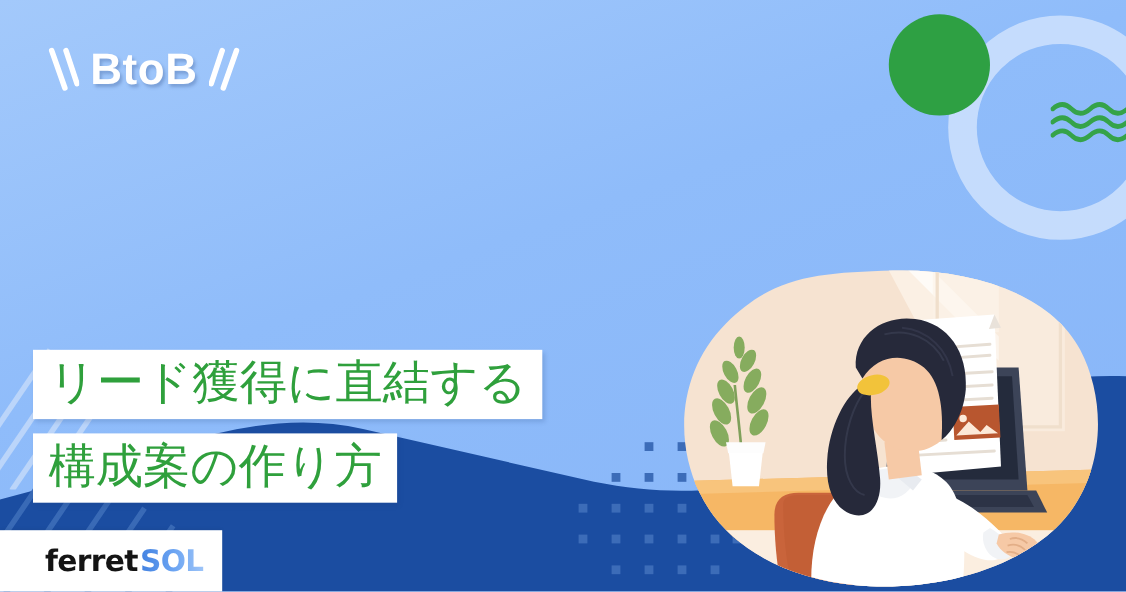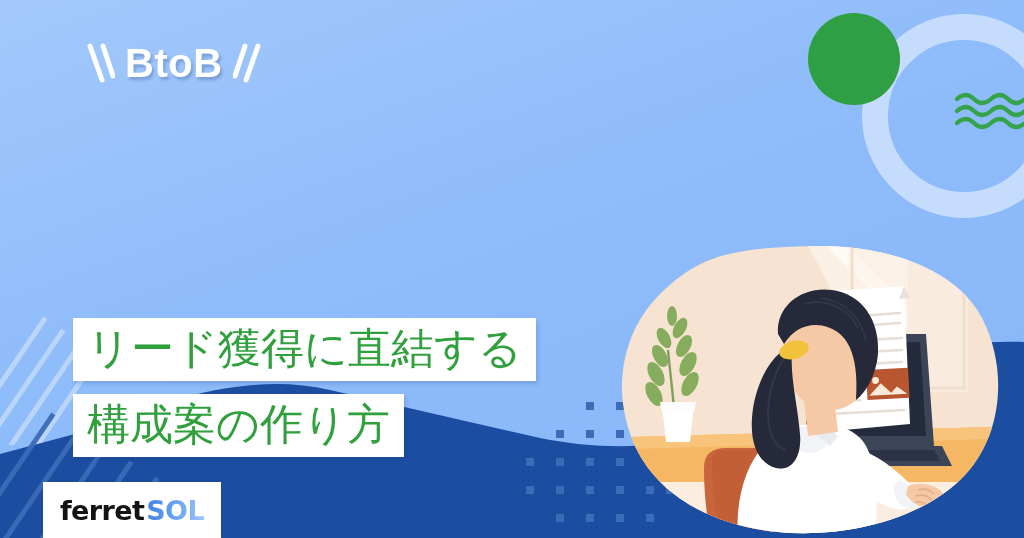--- a/index.html
+++ b/index.html
@@ -29,21 +29,21 @@
   .wave-svg{position:absolute;}
 
   .stripe-svg{position:absolute;}
 
   .grid-dots{position:absolute;}
 
   
   .darkwave{position:absolute;left:0;right:0;bottom:0;height:260px;}
 
   
-  .content{position:absolute;inset:0;margin-left:43px;}
+  .content{position:absolute;inset:0;}
 
   .kicker{
     position:absolute;left:42px;top:40px;
     display:flex;align-items:center;gap:10px;
     color:#ffffff;
     font-size:40px;font-weight:bold;
     letter-spacing:.5px;
     text-shadow:2px 3px 3px rgba(40,70,130,.30);
   }
   .kicker .slashes{display:inline-block;line-height:1;}
@@ -88,20 +88,21 @@
   .sub1{left:30px;top:318px;}
   .sub2{left:30px;top:394px;}
 
   
   .logo-box{
     position:absolute;left:0;bottom:0;
     width:178px;height:56px;
     background:#ffffff;
     display:flex;align-items:center;justify-content:center;
     box-shadow:0 -1px 3px rgba(0,0,0,.06);
+    padding-left:24px;
   }
   .logo-text{
     font-size:27px;font-weight:bold;letter-spacing:-.6px;
     font-family:"DejaVu Sans","Liberation Sans",sans-serif;
   }
   .logo-ferret{color:#141414;}
   .logo-sol{
     background:linear-gradient(90deg,#3f7fe0 0%,#6ba4f2 55%,#9dc4f8 100%);
     -webkit-background-clip:text;background-clip:text;
     color:transparent;

